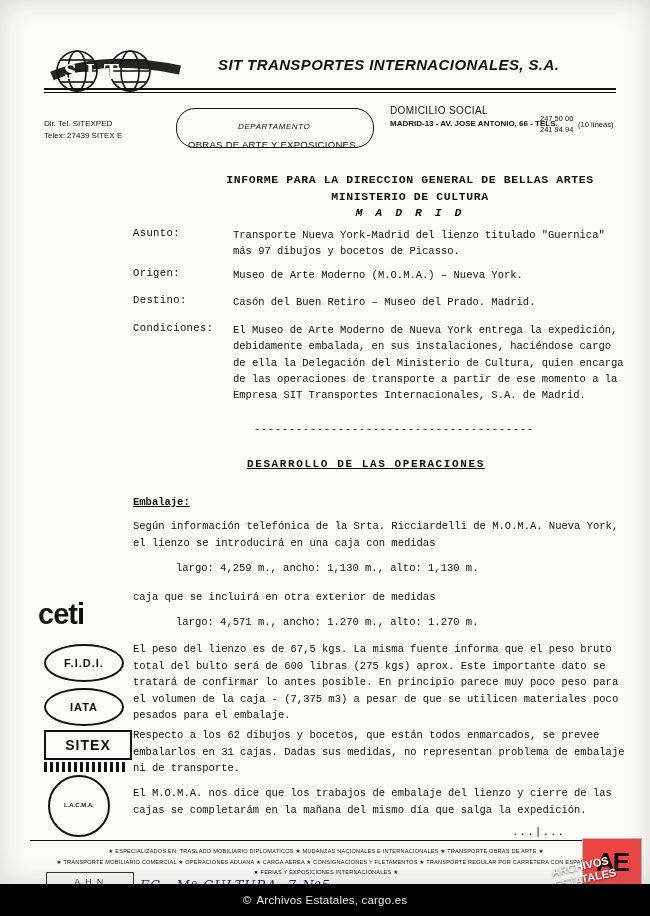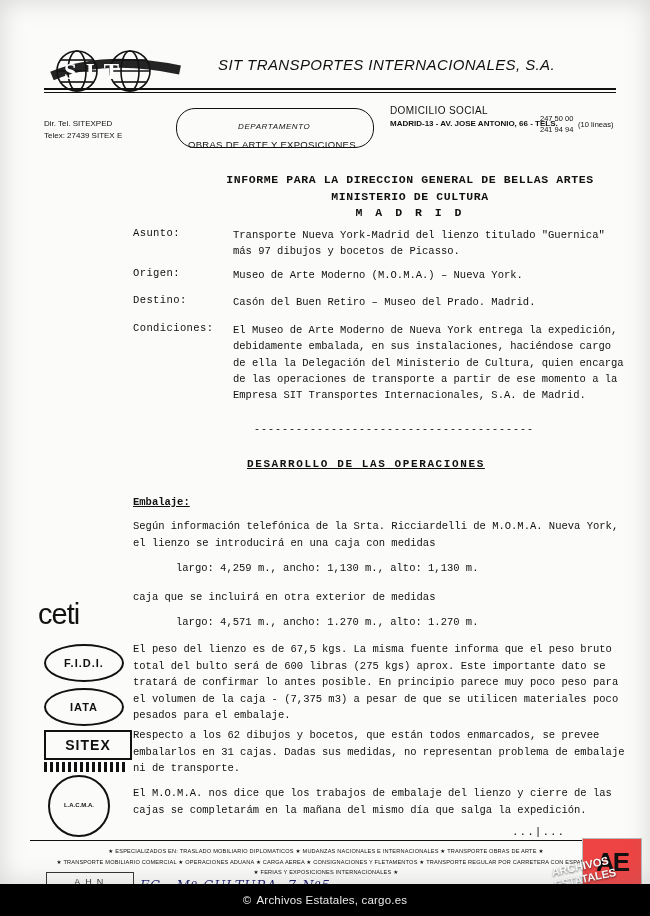--- a/index.html
+++ b/index.html
@@ -15,21 +15,21 @@
   .edge-shadow{
     position:absolute;left:0;top:0;width:650px;height:884px;
     box-shadow:inset 0 0 26px rgba(120,120,120,.28);
     pointer-events:none;
   }
   .mono{font-family:"Liberation Mono","DejaVu Sans Mono",monospace;}
   
   .logo-wrap{position:absolute;left:44px;top:46px;width:150px;height:50px;}
   .company-name{
     position:absolute;left:218px;top:56px;font-size:15px;letter-spacing:.4px;
-    font-style:italic;font-weight:normal;color:#111;font-family:"Liberation Sans",sans-serif;
+    font-style:italic;font-weight:bold;color:#111;font-family:"Liberation Sans",sans-serif;
   }
   .rule-top{position:absolute;left:44px;top:88px;width:572px;height:2px;background:#111;}
   .rule-top2{position:absolute;left:44px;top:92px;width:572px;height:1px;background:#111;}
   .tel-block{position:absolute;left:44px;top:118px;font-size:8px;line-height:1.5;color:#111;}
   .dept-box{
     position:absolute;left:176px;top:108px;width:196px;height:38px;
     border:1.6px solid #111;border-radius:19px;
   }
   .dept-label{
     position:absolute;left:238px;top:122px;font-size:8px;letter-spacing:.6px;color:#111;font-style:italic;
@@ -40,34 +40,34 @@
   .domicilio{position:absolute;left:390px;top:105px;font-size:10px;color:#111;letter-spacing:.4px;}
   .addr{position:absolute;left:390px;top:119px;font-size:8px;font-weight:bold;color:#111;}
   .tels{position:absolute;left:540px;top:113px;font-size:7.5px;line-height:1.5;color:#111;}
   .tels-lines{position:absolute;left:578px;top:120px;font-size:7.5px;color:#111;}
   
   .title{
     position:absolute;left:200px;top:172px;width:420px;text-align:center;
     font-size:11.5px;font-weight:bold;letter-spacing:.6px;line-height:1.45;color:#111;
   }
   .title .l2{letter-spacing:.6px;}
-  .title .l3{letter-spacing:3px;}
+  .title .l3{letter-spacing:3px;font-style:italic;}
   .label{position:absolute;left:133px;font-size:10.5px;color:#111;letter-spacing:.4px;}
   .value{position:absolute;left:233px;width:396px;font-size:10.5px;line-height:1.55;color:#111;}
   .dashes{position:absolute;left:254px;top:424px;font-size:10px;color:#111;letter-spacing:1px;}
   .section-title{
     position:absolute;left:247px;top:458px;font-size:11px;font-weight:bold;letter-spacing:1.6px;color:#111;
   }
   .section-title u{text-decoration:underline;}
   .sub-title{position:absolute;left:133px;top:496px;font-size:10.5px;font-weight:bold;color:#111;text-decoration:underline;}
   .para{position:absolute;left:133px;width:500px;font-size:10.5px;line-height:1.58;color:#111;}
   .indent{position:absolute;left:176px;width:460px;font-size:10.5px;line-height:1.58;color:#111;}
   .tail{position:absolute;left:512px;top:826px;font-size:11px;color:#111;letter-spacing:1px;}
   
-  .ceti{position:absolute;left:38px;top:598px;font-size:29px;font-weight:normal;color:#111;letter-spacing:-1px;font-family:"Liberation Sans",sans-serif;}
+  .ceti{position:absolute;left:38px;top:598px;font-size:29px;font-weight:bold;color:#111;letter-spacing:-1px;font-family:"Liberation Sans",sans-serif;}
   .badge{position:absolute;left:44px;text-align:center;}
   .badge-ellipse{
     width:76px;height:34px;border:2px solid #111;border-radius:50%;
     display:flex;align-items:center;justify-content:center;
     font-size:11px;font-weight:bold;letter-spacing:1px;color:#111;
   }
   .badge-circle{
     width:62px;height:62px;border:2px solid #111;border-radius:50%;
     display:flex;align-items:center;justify-content:center;text-align:center;
     font-size:6px;font-weight:bold;color:#111;line-height:1.25;padding:4px;box-sizing:border-box;

